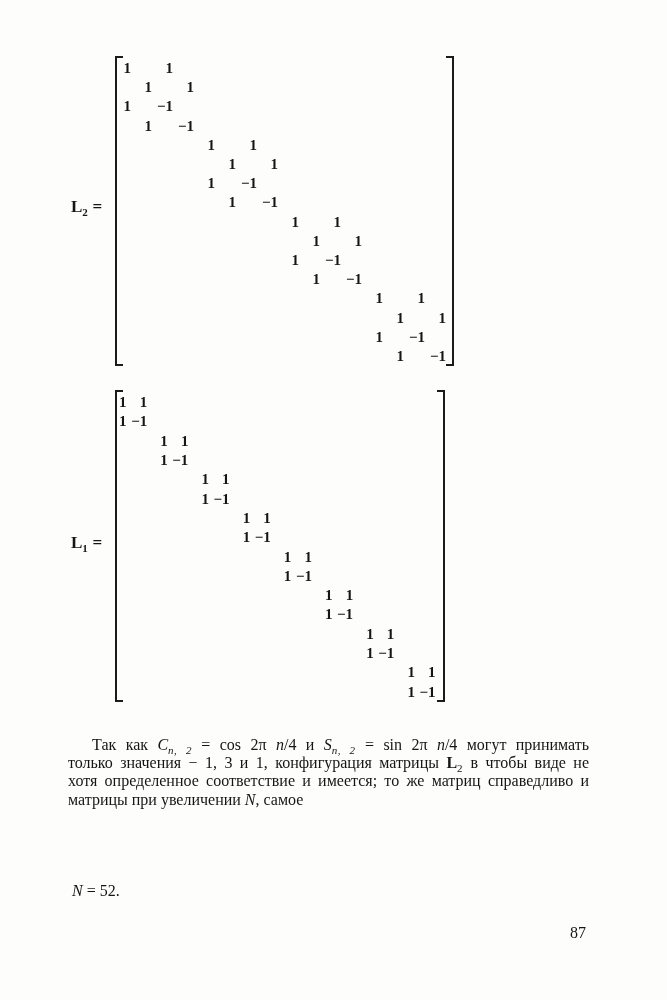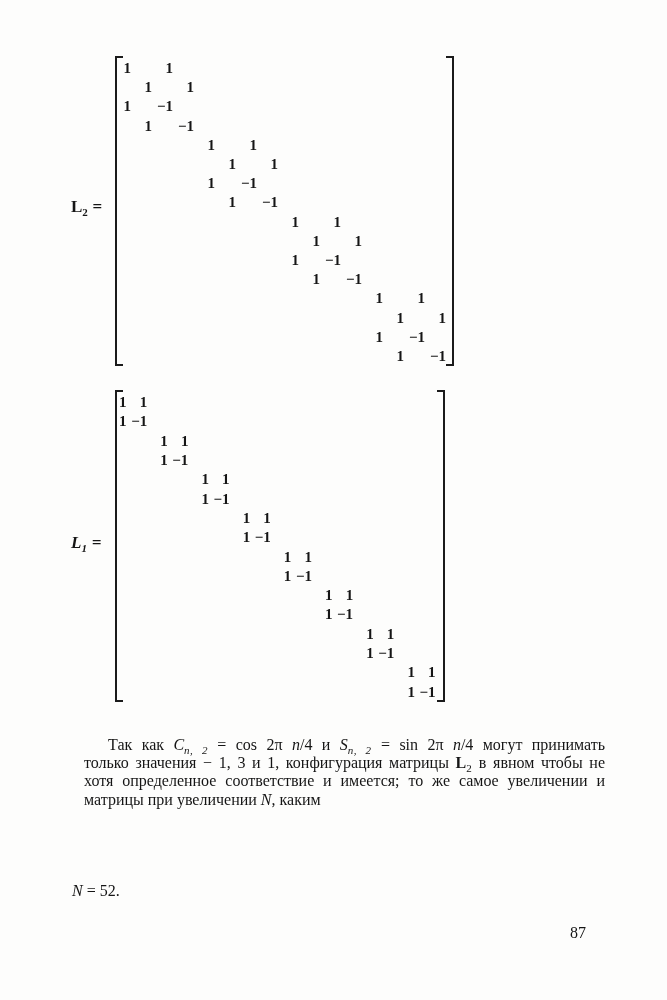--- a/index.html
+++ b/index.html
@@ -28,21 +28,21 @@
     font-weight:700; font-size:15px; line-height:1;
     white-space:nowrap;
   }
   #matrix-L2 .mgrid { --cw:21px;   --rh:19.2px; }
   #matrix-L2 .mcell { padding-right:5px; }
   #matrix-L1 .mgrid { --cw:20.6px; --rh:19.3px; }
   #matrix-L1 .mcell { padding-right:7px; }
 
   
   .text-block {
-    position:absolute; left:84px; top:736px; width:521px;
+    position:absolute; left:68px; top:736px; width:521px;
     font-size:16px;
   }
   .tline {
     height:18.2px; line-height:18.2px;
     text-align:justify; text-align-last:justify;
     white-space:normal;
   }
   .tline.last   { text-align-last:left; }
   .tline.indent { text-indent:24px; }
 
@@ -100,21 +100,21 @@
         <div class="mcell" style="grid-area: 14 / 16;">1</div>
         <div class="mcell" style="grid-area: 15 / 13;">1</div>
         <div class="mcell" style="grid-area: 15 / 15;">−1</div>
         <div class="mcell" style="grid-area: 16 / 14;">1</div>
         <div class="mcell" style="grid-area: 16 / 16;">−1</div>
       </div>
     <div class="bracket right" style="left:375px; top:0; height:310px;"></div>
   </div>
 
   <div class="matrix-block" id="matrix-L1" style="left:71px; top:390px; width:380px; height:312px;">
-    <span class="mlabel" style="top:143px;font-style:italic;"><span class="seg-b">L</span><span class="seg-sub">1</span><span class="seg-p"> =</span></span>
+    <span class="mlabel" style="top:143px;"><span class="seg-b">L</span><span class="seg-sub">1</span><span class="seg-p"> =</span></span>
     <div class="bracket left" style="left:44px; top:0; height:312px;"></div>
     <div class="mgrid" style="left: 42px; top: 3px; display: grid; grid-template-columns: repeat(16, var(--cw)); grid-auto-rows: var(--rh);">
         <div class="mcell" style="grid-area: 1 / 1;">1</div>
         <div class="mcell" style="grid-area: 1 / 2;">1</div>
         <div class="mcell" style="grid-area: 2 / 1;">1</div>
         <div class="mcell" style="grid-area: 2 / 2;">−1</div>
         <div class="mcell" style="grid-area: 3 / 3;">1</div>
         <div class="mcell" style="grid-area: 3 / 4;">1</div>
         <div class="mcell" style="grid-area: 4 / 3;">1</div>
         <div class="mcell" style="grid-area: 4 / 4;">−1</div>
@@ -141,22 +141,22 @@
         <div class="mcell" style="grid-area: 15 / 15;">1</div>
         <div class="mcell" style="grid-area: 15 / 16;">1</div>
         <div class="mcell" style="grid-area: 16 / 15;">1</div>
         <div class="mcell" style="grid-area: 16 / 16;">−1</div>
       </div>
     <div class="bracket right" style="left:366px; top:0; height:312px;"></div>
   </div>
 
   <div class="text-block">
       <div class="tline indent"><span class="seg-p">Так как </span><span class="seg-i">C</span><span class="seg-isub">n, 2</span><span class="seg-p"> = cos 2π </span><span class="seg-i">n</span><span class="seg-p">/4 и </span><span class="seg-i">S</span><span class="seg-isub">n, 2</span><span class="seg-p"> = sin 2π </span><span class="seg-i">n</span><span class="seg-p">/4 могут принимать</span></div>
-      <div class="tline"><span class="seg-p">только значения − 1, 3 и 1, конфигурация матрицы </span><span class="seg-b">L</span><span class="seg-sub">2</span><span class="seg-p"> в явном чтобы не</span></div>
-      <div class="tline"><span class="seg-p">хотя определенное соответствие и имеется; то же самое увеличении и</span></div>
-      <div class="tline last"><span class="seg-p">матрицы при увеличении </span><span class="seg-i">N</span><span class="seg-p">, каким</span></div>
+      <div class="tline"><span class="seg-p">только значения − 1, 3 и 1, конфигурация матрицы </span><span class="seg-b">L</span><span class="seg-sub">2</span><span class="seg-p"> в чтобы виде не</span></div>
+      <div class="tline"><span class="seg-p">хотя определенное соответствие и имеется; то же матриц справедливо и</span></div>
+      <div class="tline last"><span class="seg-p">матрицы при увеличении </span><span class="seg-i">N</span><span class="seg-p">, самое</span></div>
     </div>
 
   <div class="equation"><span class="seg-i">N</span><span class="seg-p"> = 52.</span></div>
 
   <div class="page-number">87</div>
 
 </div>
 
 </body></html>

